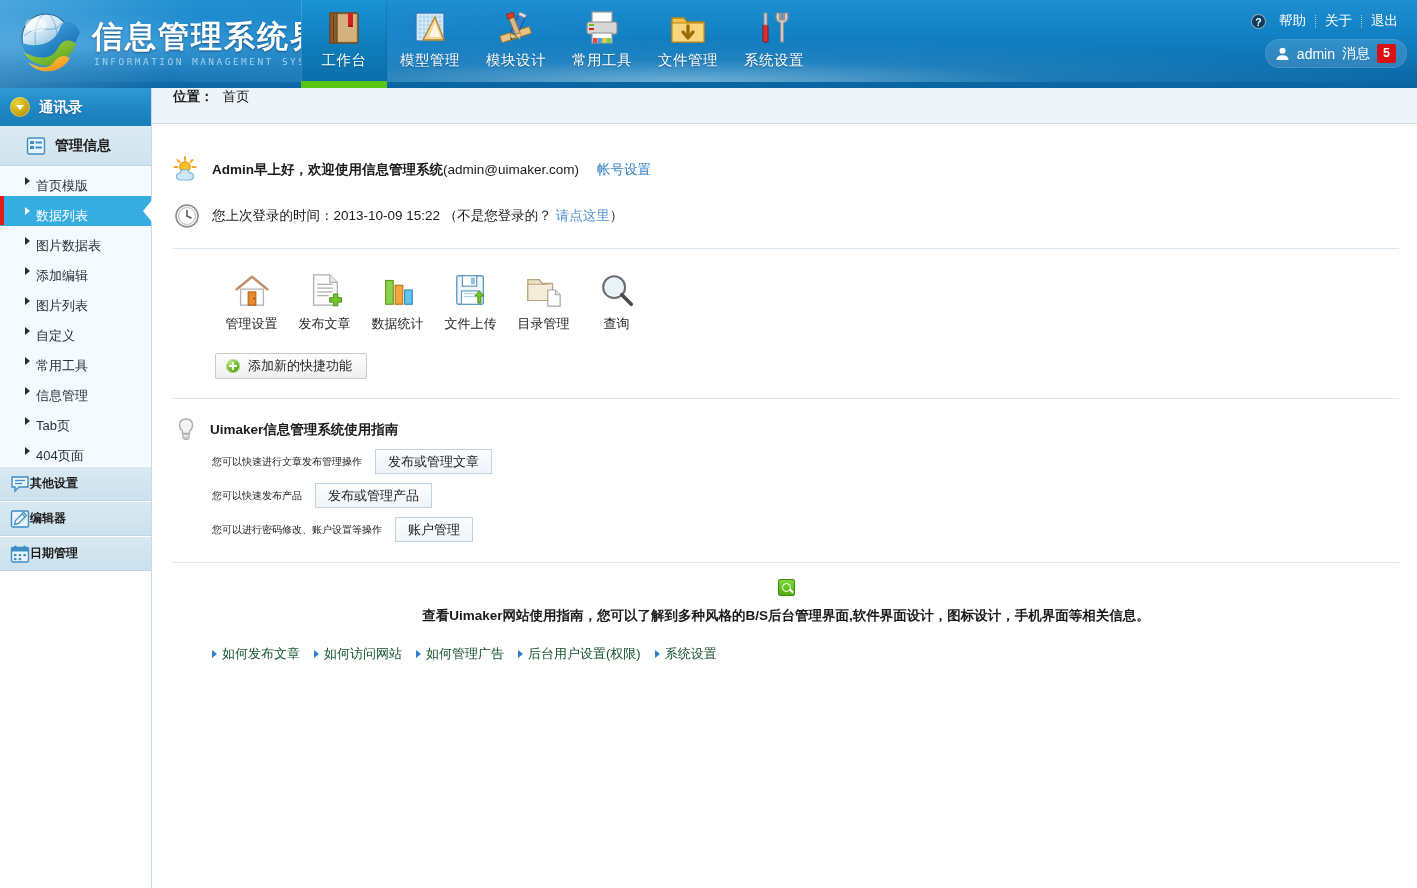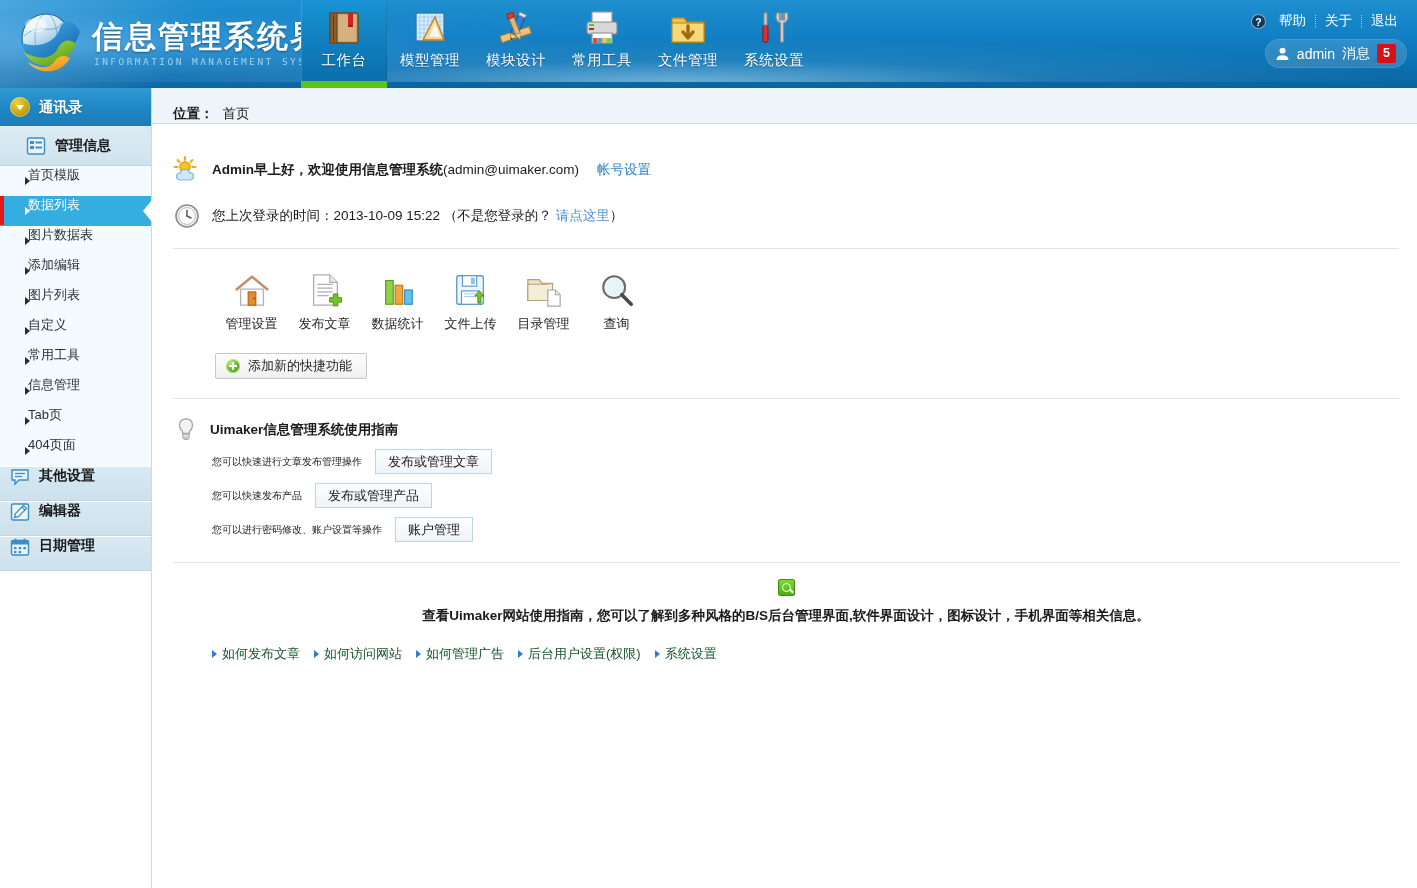--- a/index.html
+++ b/index.html
@@ -129,21 +129,21 @@
   .side-group {
     height: 40px; display: flex; align-items: center; gap: 9px; padding-left: 26px;
     background: linear-gradient(to bottom, #dcebf3 0%, #cfe3ee 100%);
     border-bottom: 1px solid #bcd7e4;
     font-size: 14px; font-weight: bold; color: #1a1a1a;
     cursor: pointer;
   }
   .side-sub { background: #f4fafd; }
   .side-item {
     position: relative;
-    height: 30px; display: flex; align-items: flex-start; padding-left: 28px;
+    height: 30px; display: flex; align-items: flex-end; padding-left: 36px;
     font-size: 13px; color: #24333a; cursor: pointer;
     border-bottom: 1px solid transparent;
   }
   .side-item .arw {
     position: absolute; left: 25px; top: 11px;
     width: 0; height: 0;
     border-top: 4px solid transparent; border-bottom: 4px solid transparent;
     border-left: 5px solid #2a2a2a;
   }
   .side-item.sel { background: #35ade1; color: #ffffff; }
@@ -152,32 +152,32 @@
     content:""; position: absolute; left: 0; top: 0; width: 4px; height: 100%;
     background: #e31818;
   }
   .side-item.sel::after {
     content:""; position: absolute; right: -1px; top: 50%; transform: translateY(-50%);
     width: 0; height: 0;
     border-top: 11px solid transparent; border-bottom: 11px solid transparent;
     border-right: 9px solid #ffffff;
   }
   .side-bot {
-    height: 35px; display: flex; gap: 9px; padding-left: 10px;
+    height: 35px; display: flex; align-items: center; padding-left: 10px;
     background: linear-gradient(to bottom, #d8e9f2 0%, #cce1ed 100%);
     border-top: 1px solid #ffffff;
     border-bottom: 1px solid #bdd7e4;
-    font-size: 14px; font-weight: bold; color: #1a1a1a; cursor: pointer;
+    font-size: 12px; font-weight: bold; color: #1a1a1a; cursor: pointer;
   }
   .gico { width: 20px; height: 20px; flex: 0 0 20px; }
 
   
   .main { flex: 1; height: 800px; background: #ffffff; position: relative; }
   .crumb {
-    height: 36px; display: flex; align-items: flex-end; padding-left: 21px;
+    height: 36px; display: flex; align-items: flex-start; padding-left: 21px;
     background: #edf5fb; border-bottom: 1px solid #cfe1ec;
     font-size: 13.5px; color: #1c1c1c;
   }
   .crumb b { font-weight: bold; margin-right: 9px; }
 
   .sec { padding: 0 18px 0 21px; }
   .welcome { padding-top: 32px; }
   .wrow { display: flex; align-items: center; gap: 11px; margin-bottom: 18px; }
   .wrow .wico { width: 28px; height: 28px; flex: 0 0 28px; }
   .wtext { font-size: 13.5px; color: #1a1a1a; }

